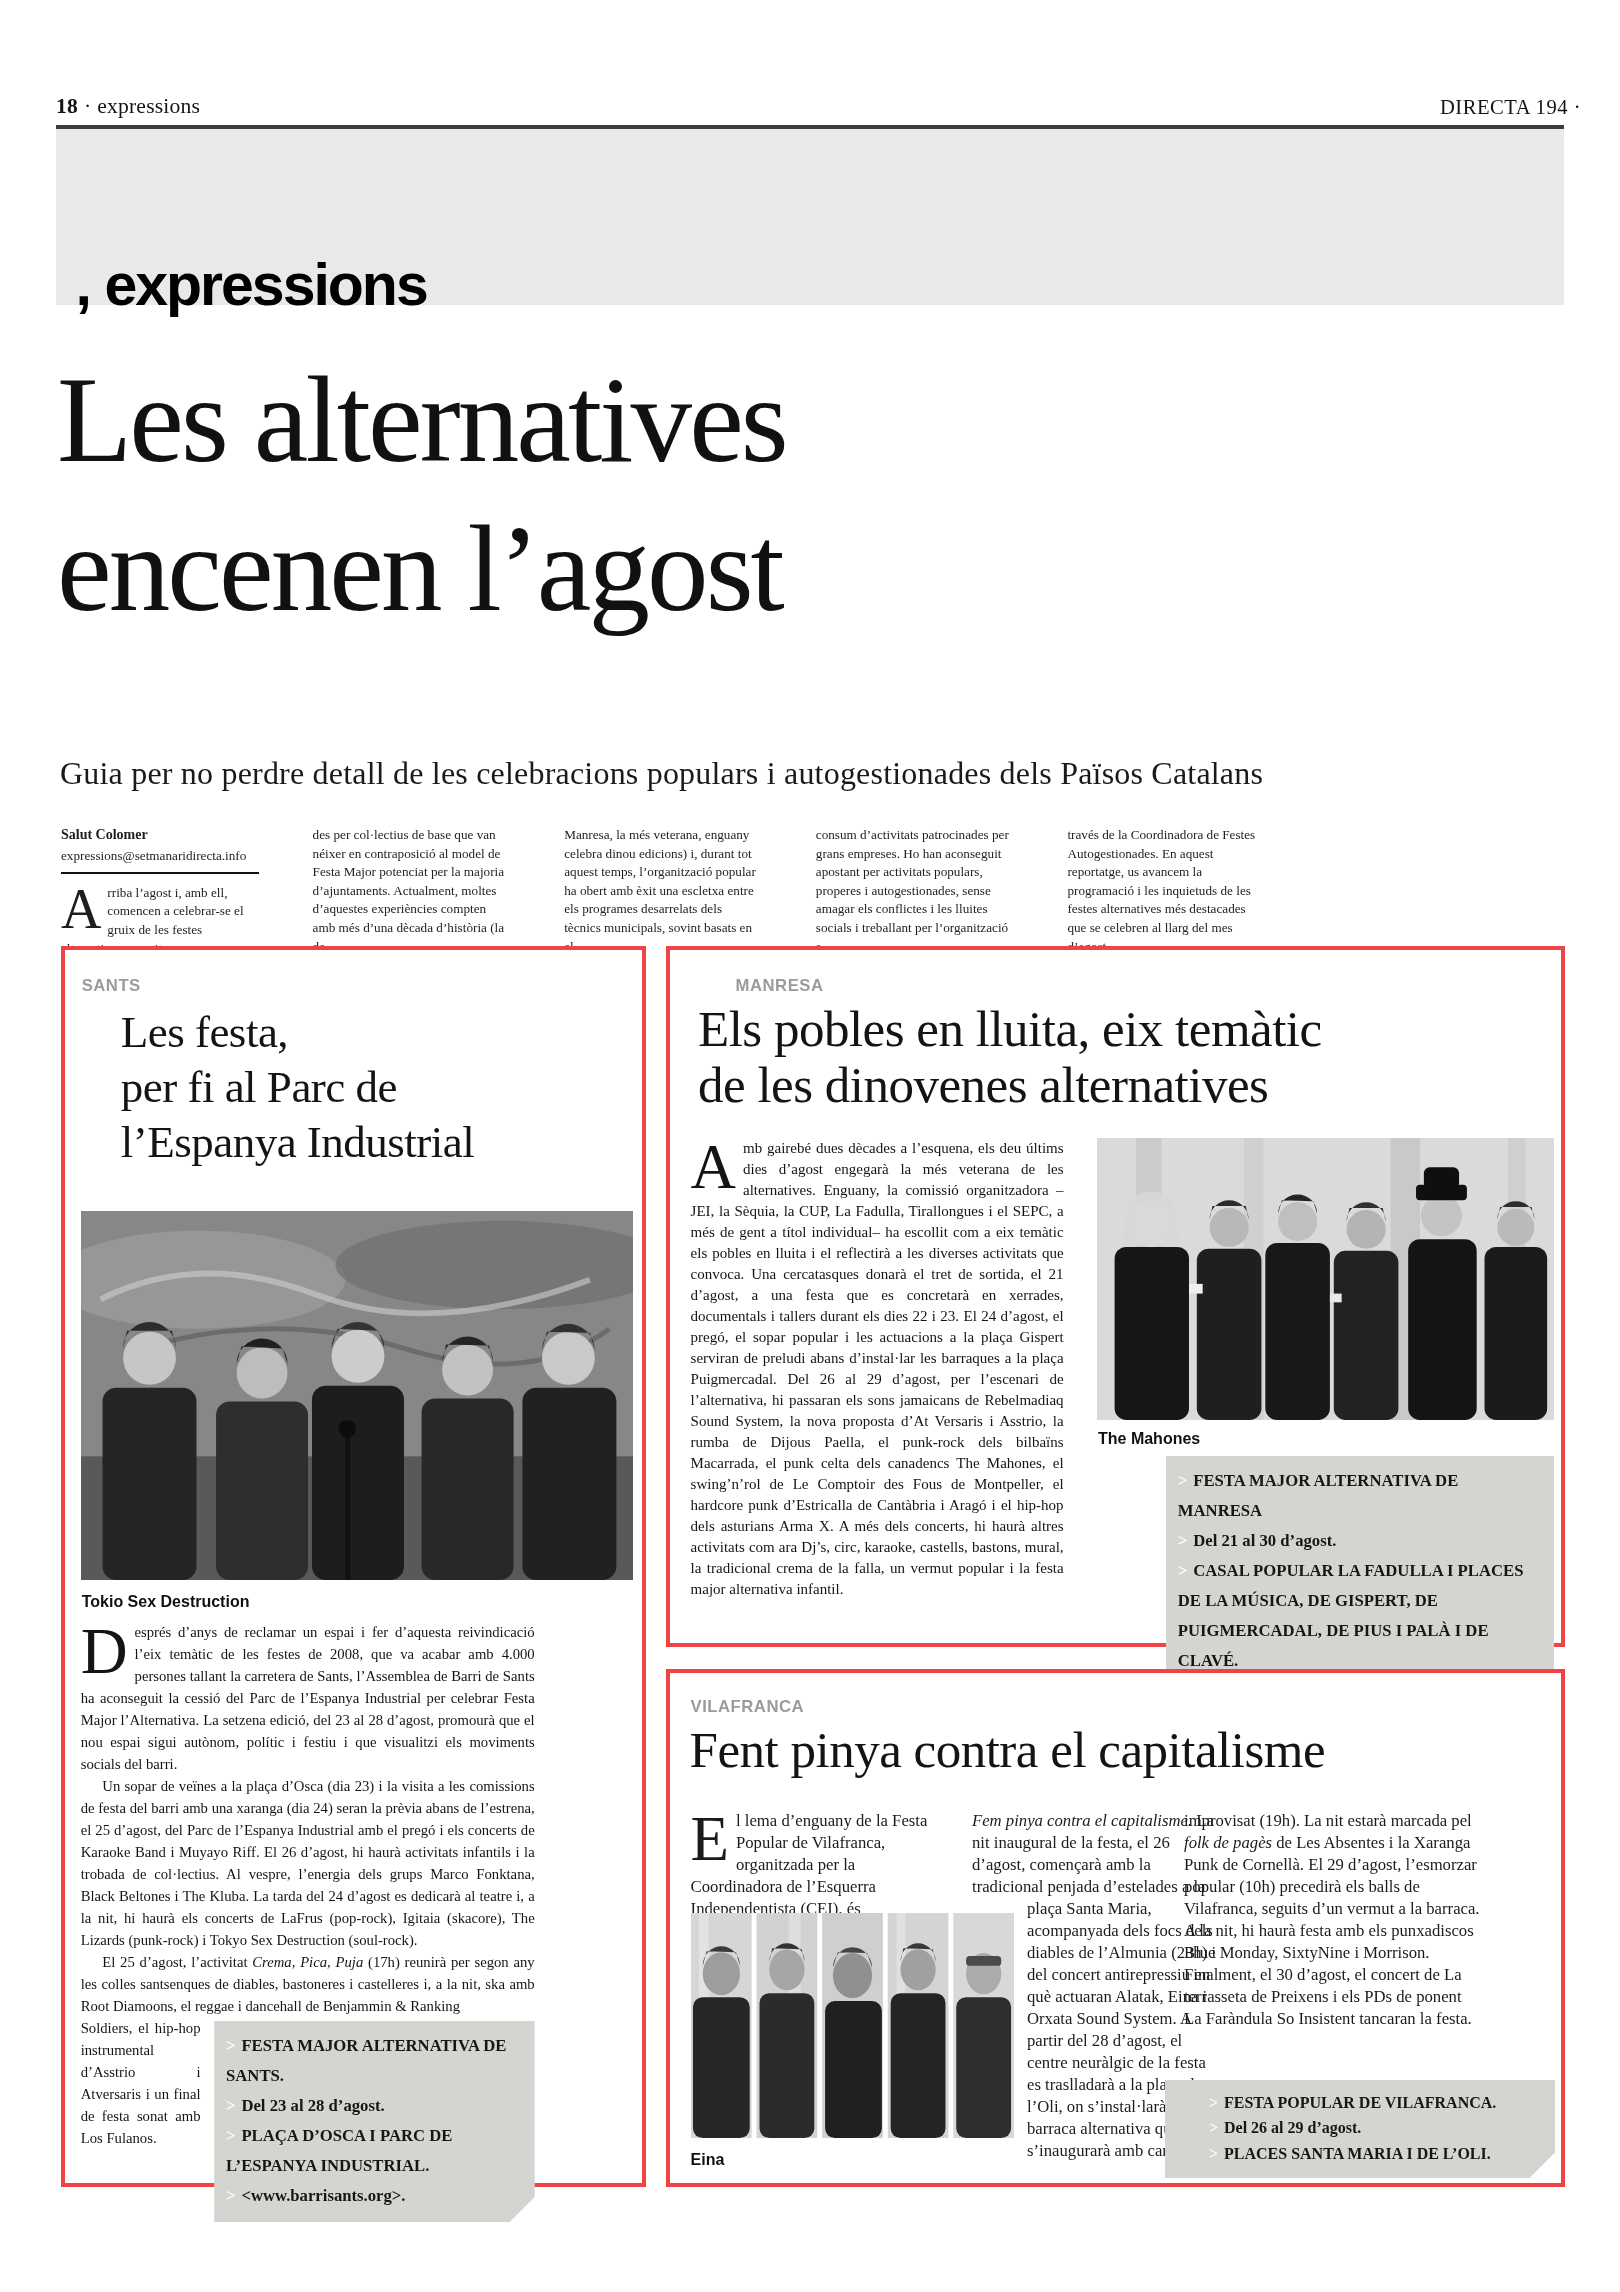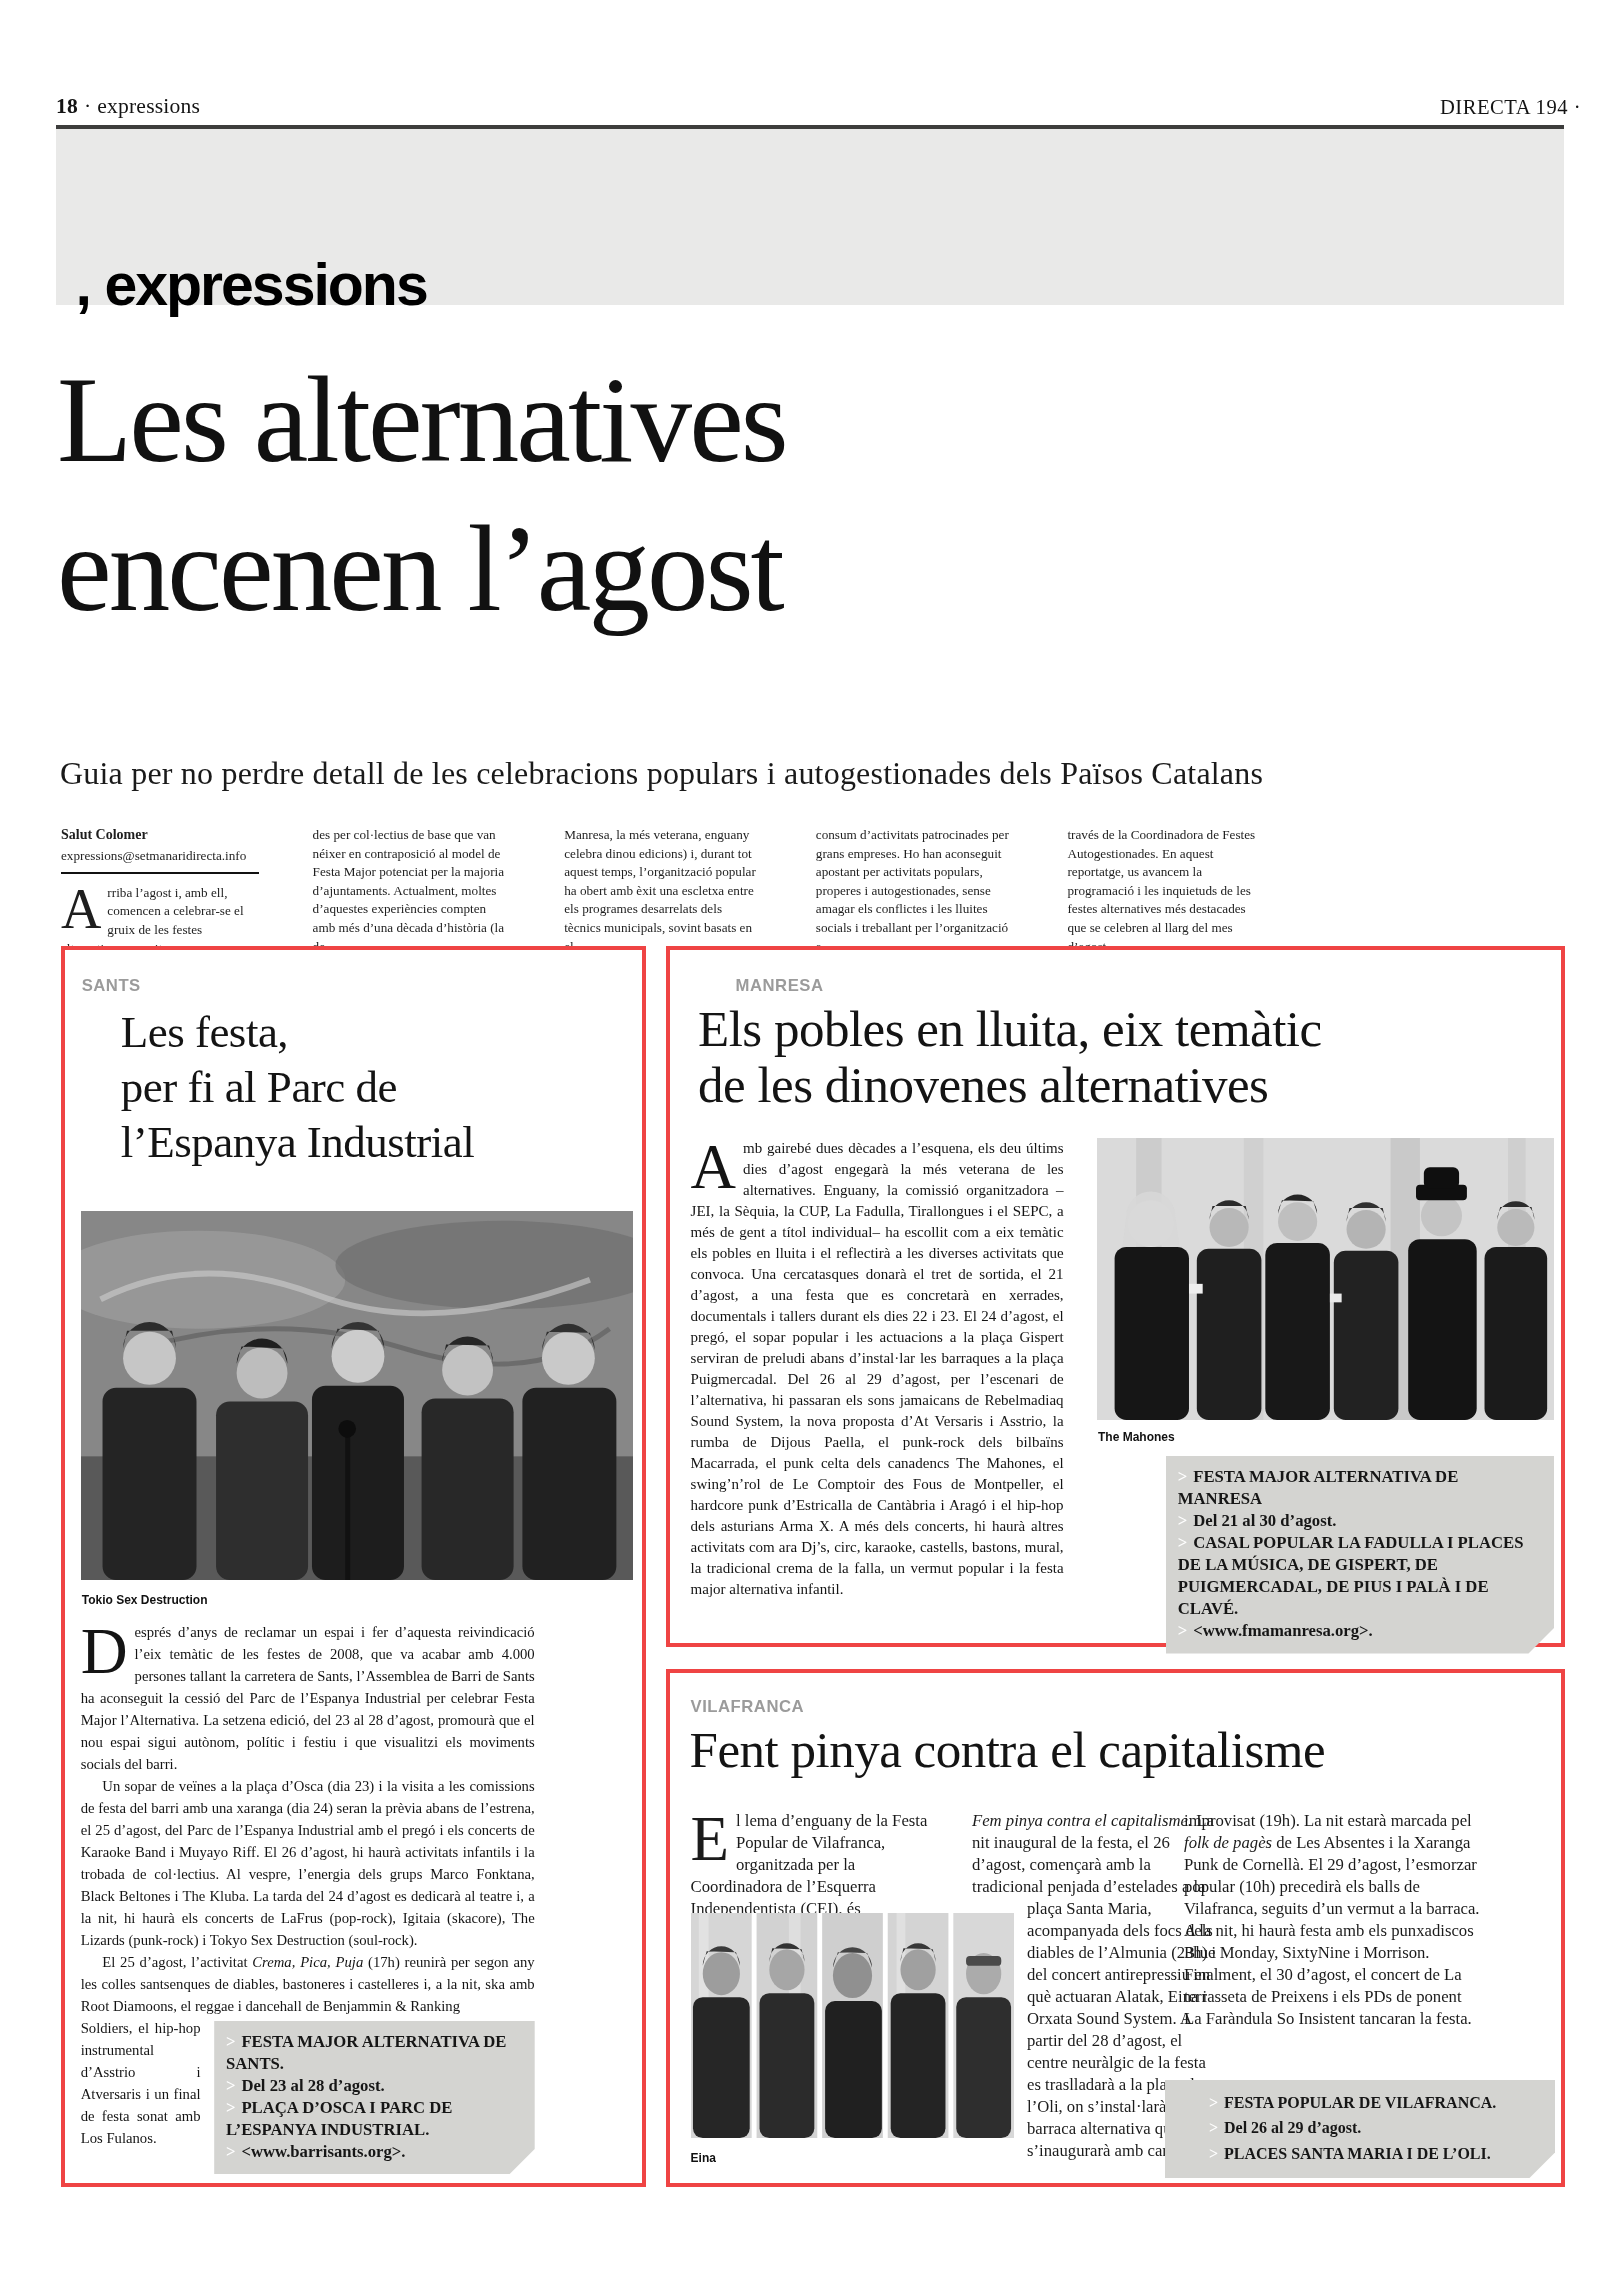--- a/index.html
+++ b/index.html
@@ -28,36 +28,36 @@
   .byline-rule{height:2px;background:#111;margin:6.9px 0 9.8px 0;}
   .dropcap-a{float:left;font-size:56px;line-height:45px;padding:2.9px 5.9px 0 0;}
 
   
   .section{border:4px solid #ef4444;background:#fff;box-sizing:border-box;}
   .sec-sants{left:61px;top:946px;width:585px;height:1241px;}
   .sec-manresa{left:666px;top:946px;width:899px;height:701px;}
   .sec-vila{left:666px;top:1669px;width:899px;height:518px;}
 
   .kicker{font-family:"Liberation Sans","DejaVu Sans",sans-serif;font-weight:bold;font-size:16.7px;letter-spacing:0.5px;color:#9b9b9b;}
-  .caption{font-family:"Liberation Sans","DejaVu Sans",sans-serif;font-weight:bold;font-size:12px;color:#111;}
+  .caption{font-family:"Liberation Sans","DejaVu Sans",sans-serif;font-weight:bold;font-size:16px;color:#111;}
 
   
   .sants-kicker{left:16.7px;top:25.5px;}
   .sants-head{left:15.7px;top:55px;font-size:45px;line-height:55px;letter-spacing:-0.5px;margin-left:40px;}
   .sants-photo{left:15.7px;top:261px;width:552px;height:369px;background:#8a8a8a;}
   .sants-caption{left:16.7px;top:643px;}
   .sants-body{left:15.7px;top:671px;width:454px;font-size:14.7px;line-height:22px;text-align:justify;}
   .sants-body p{margin:0;}
   .sants-body p + p{text-indent:21.6px;}
   .dropcap-d{float:left;font-size:65px;line-height:52px;padding:3.9px 6.9px 0 0;}
 
   
   .info-box{background:#d4d4d1;padding:9.8px 13.7px 11.8px 11.8px;
     clip-path:polygon(0 0,100% 0,100% calc(100% - 25.5px),calc(100% - 25.5px) 100%,0 100%);
-    font-weight:bold;font-size:16.7px;line-height:22px;text-align:left;text-indent:0;color:#161616;}
+    font-weight:bold;font-size:16.7px;line-height:30px;text-align:left;text-indent:0;color:#161616;}
   .info-line{text-indent:0;}
   .chev{color:#fff;font-weight:bold;margin-right:6.9px;letter-spacing:-1px;}
   .sants-float-box{float:right;width:295px;margin:3.9px 0 0 13.7px;}
 
   
   .man-kicker{left:20.6px;top:25.5px;padding-left:45px;}
   .man-head{left:28px;top:51px;font-size:51px;line-height:56px;letter-spacing:-0.5px;}
   .man-body{left:20.6px;top:188px;width:373px;font-size:15px;line-height:21px;text-align:justify;}
   .dropcap-a2{float:left;font-size:63px;line-height:51px;padding:3.9px 6.9px 0 0;}
   .man-photo{left:427px;top:188px;width:457px;height:282px;background:#d9d9d9;}

